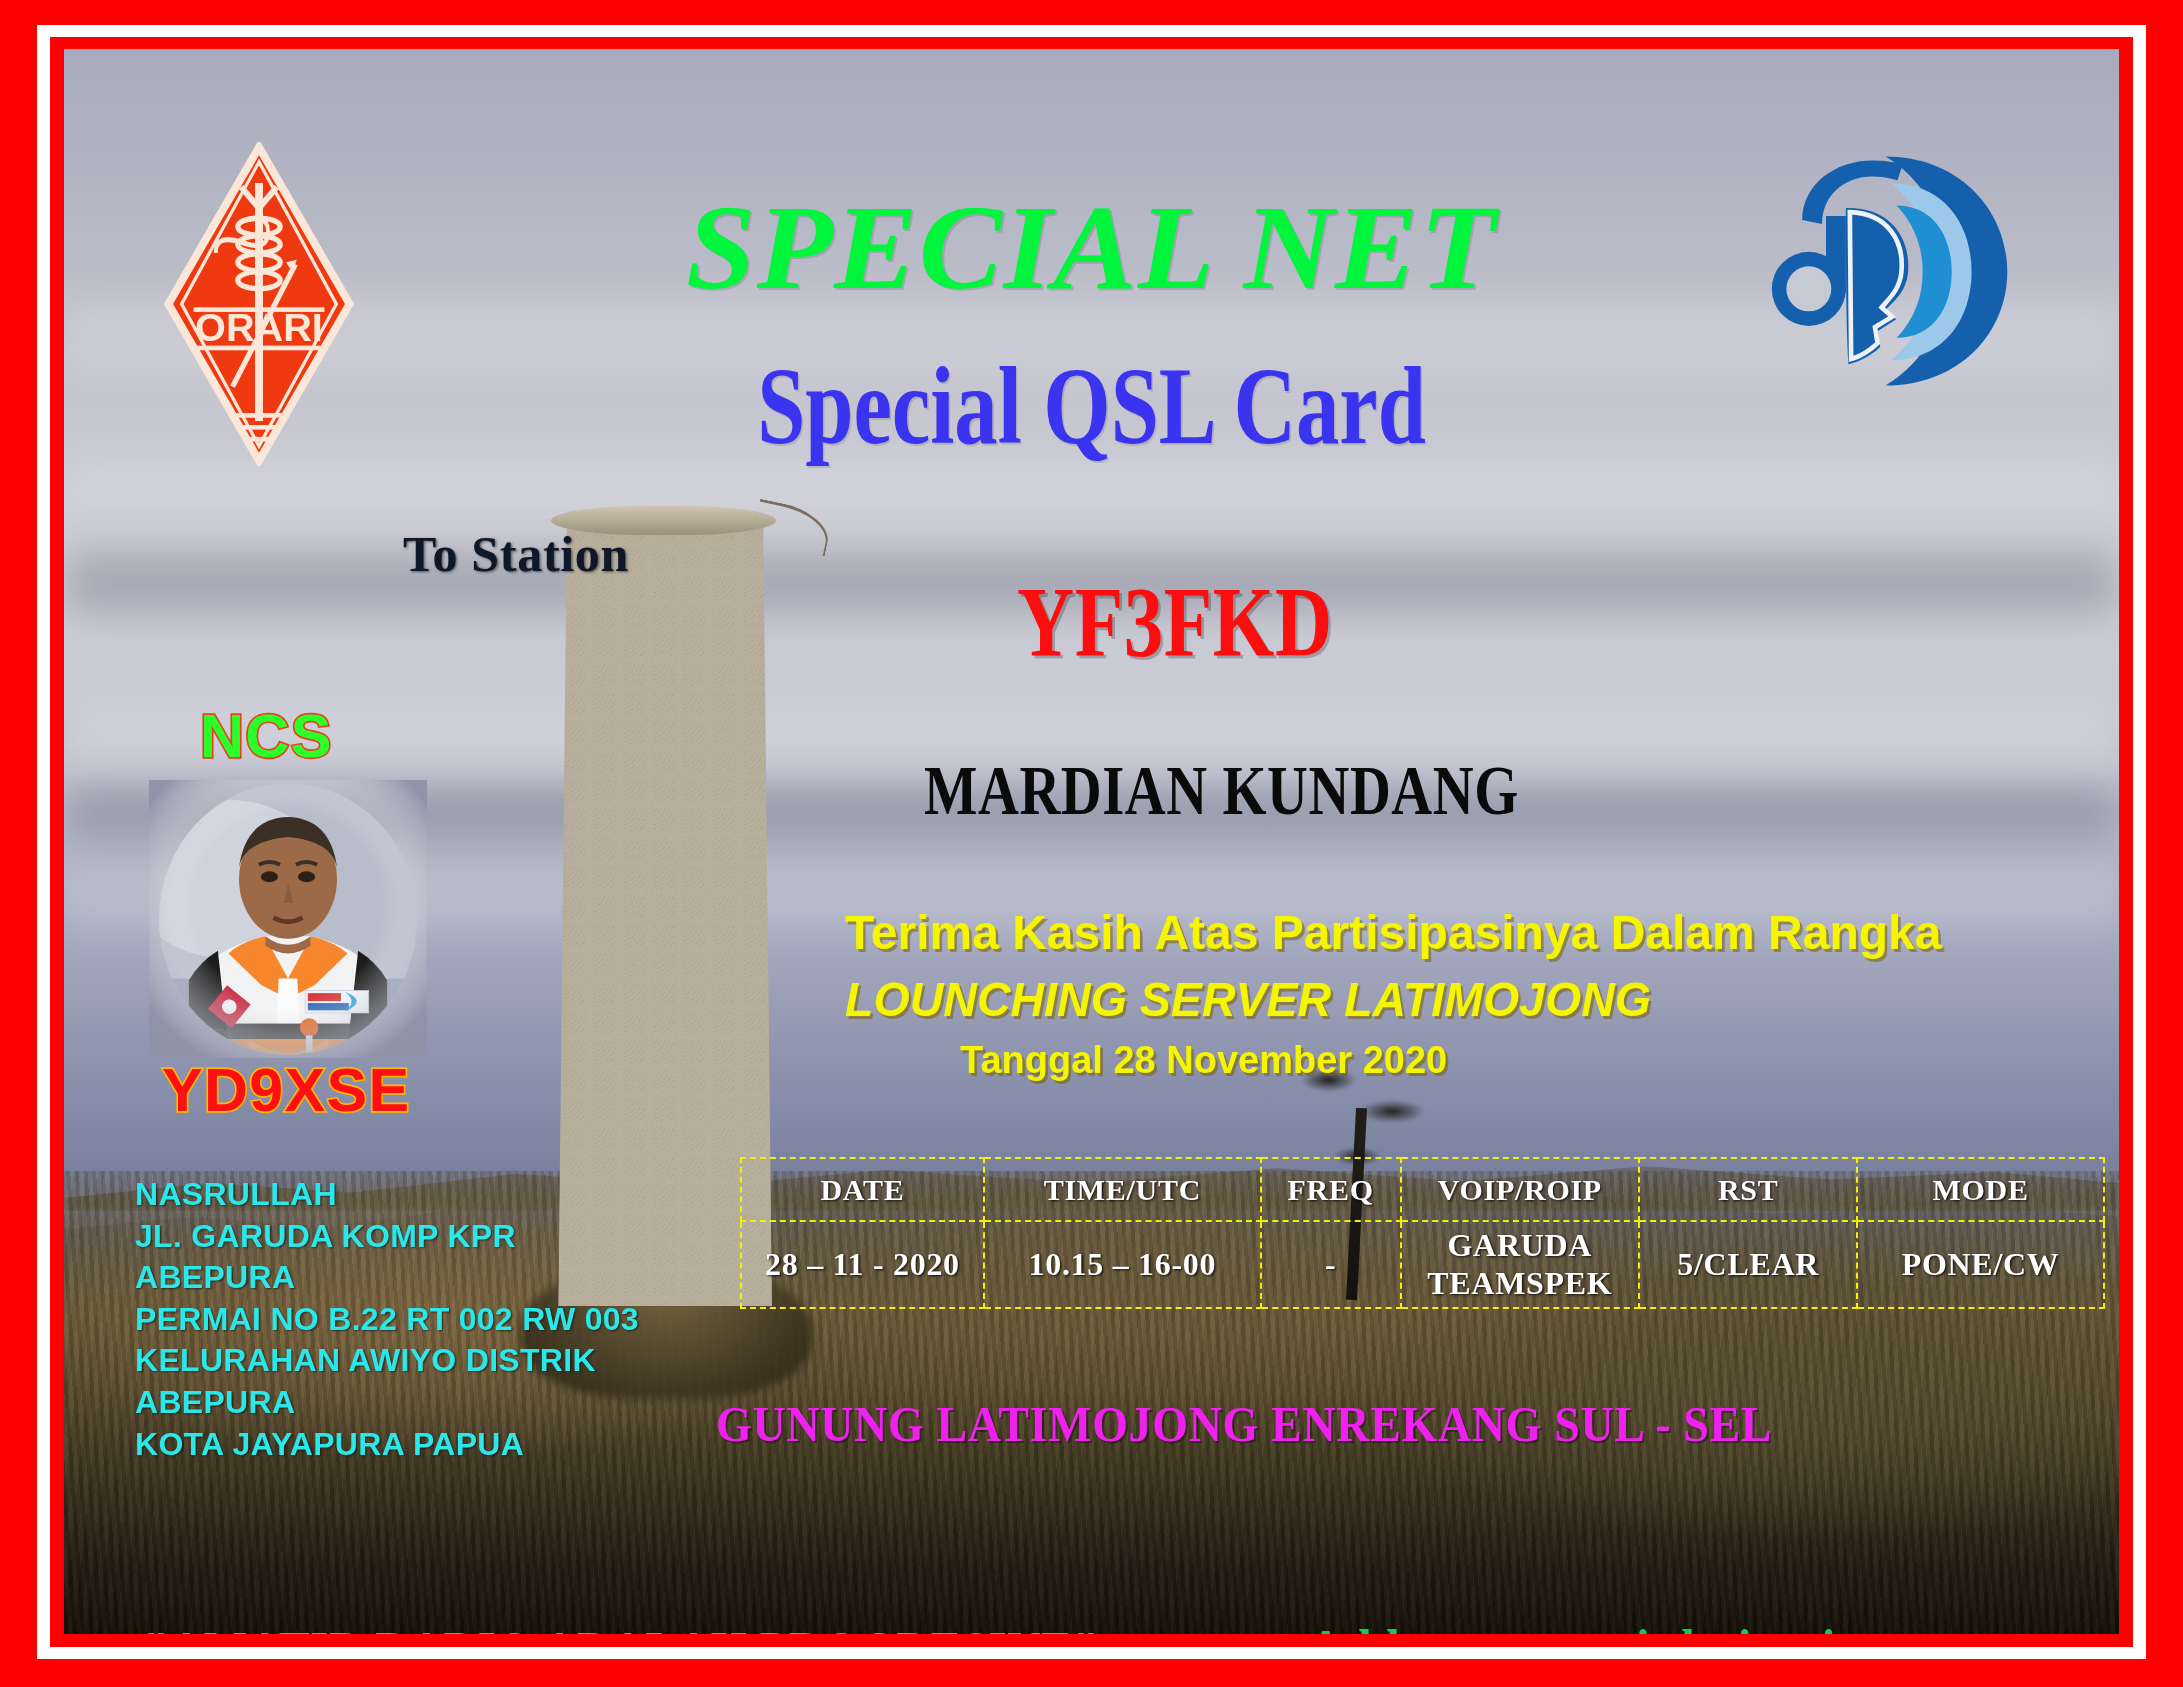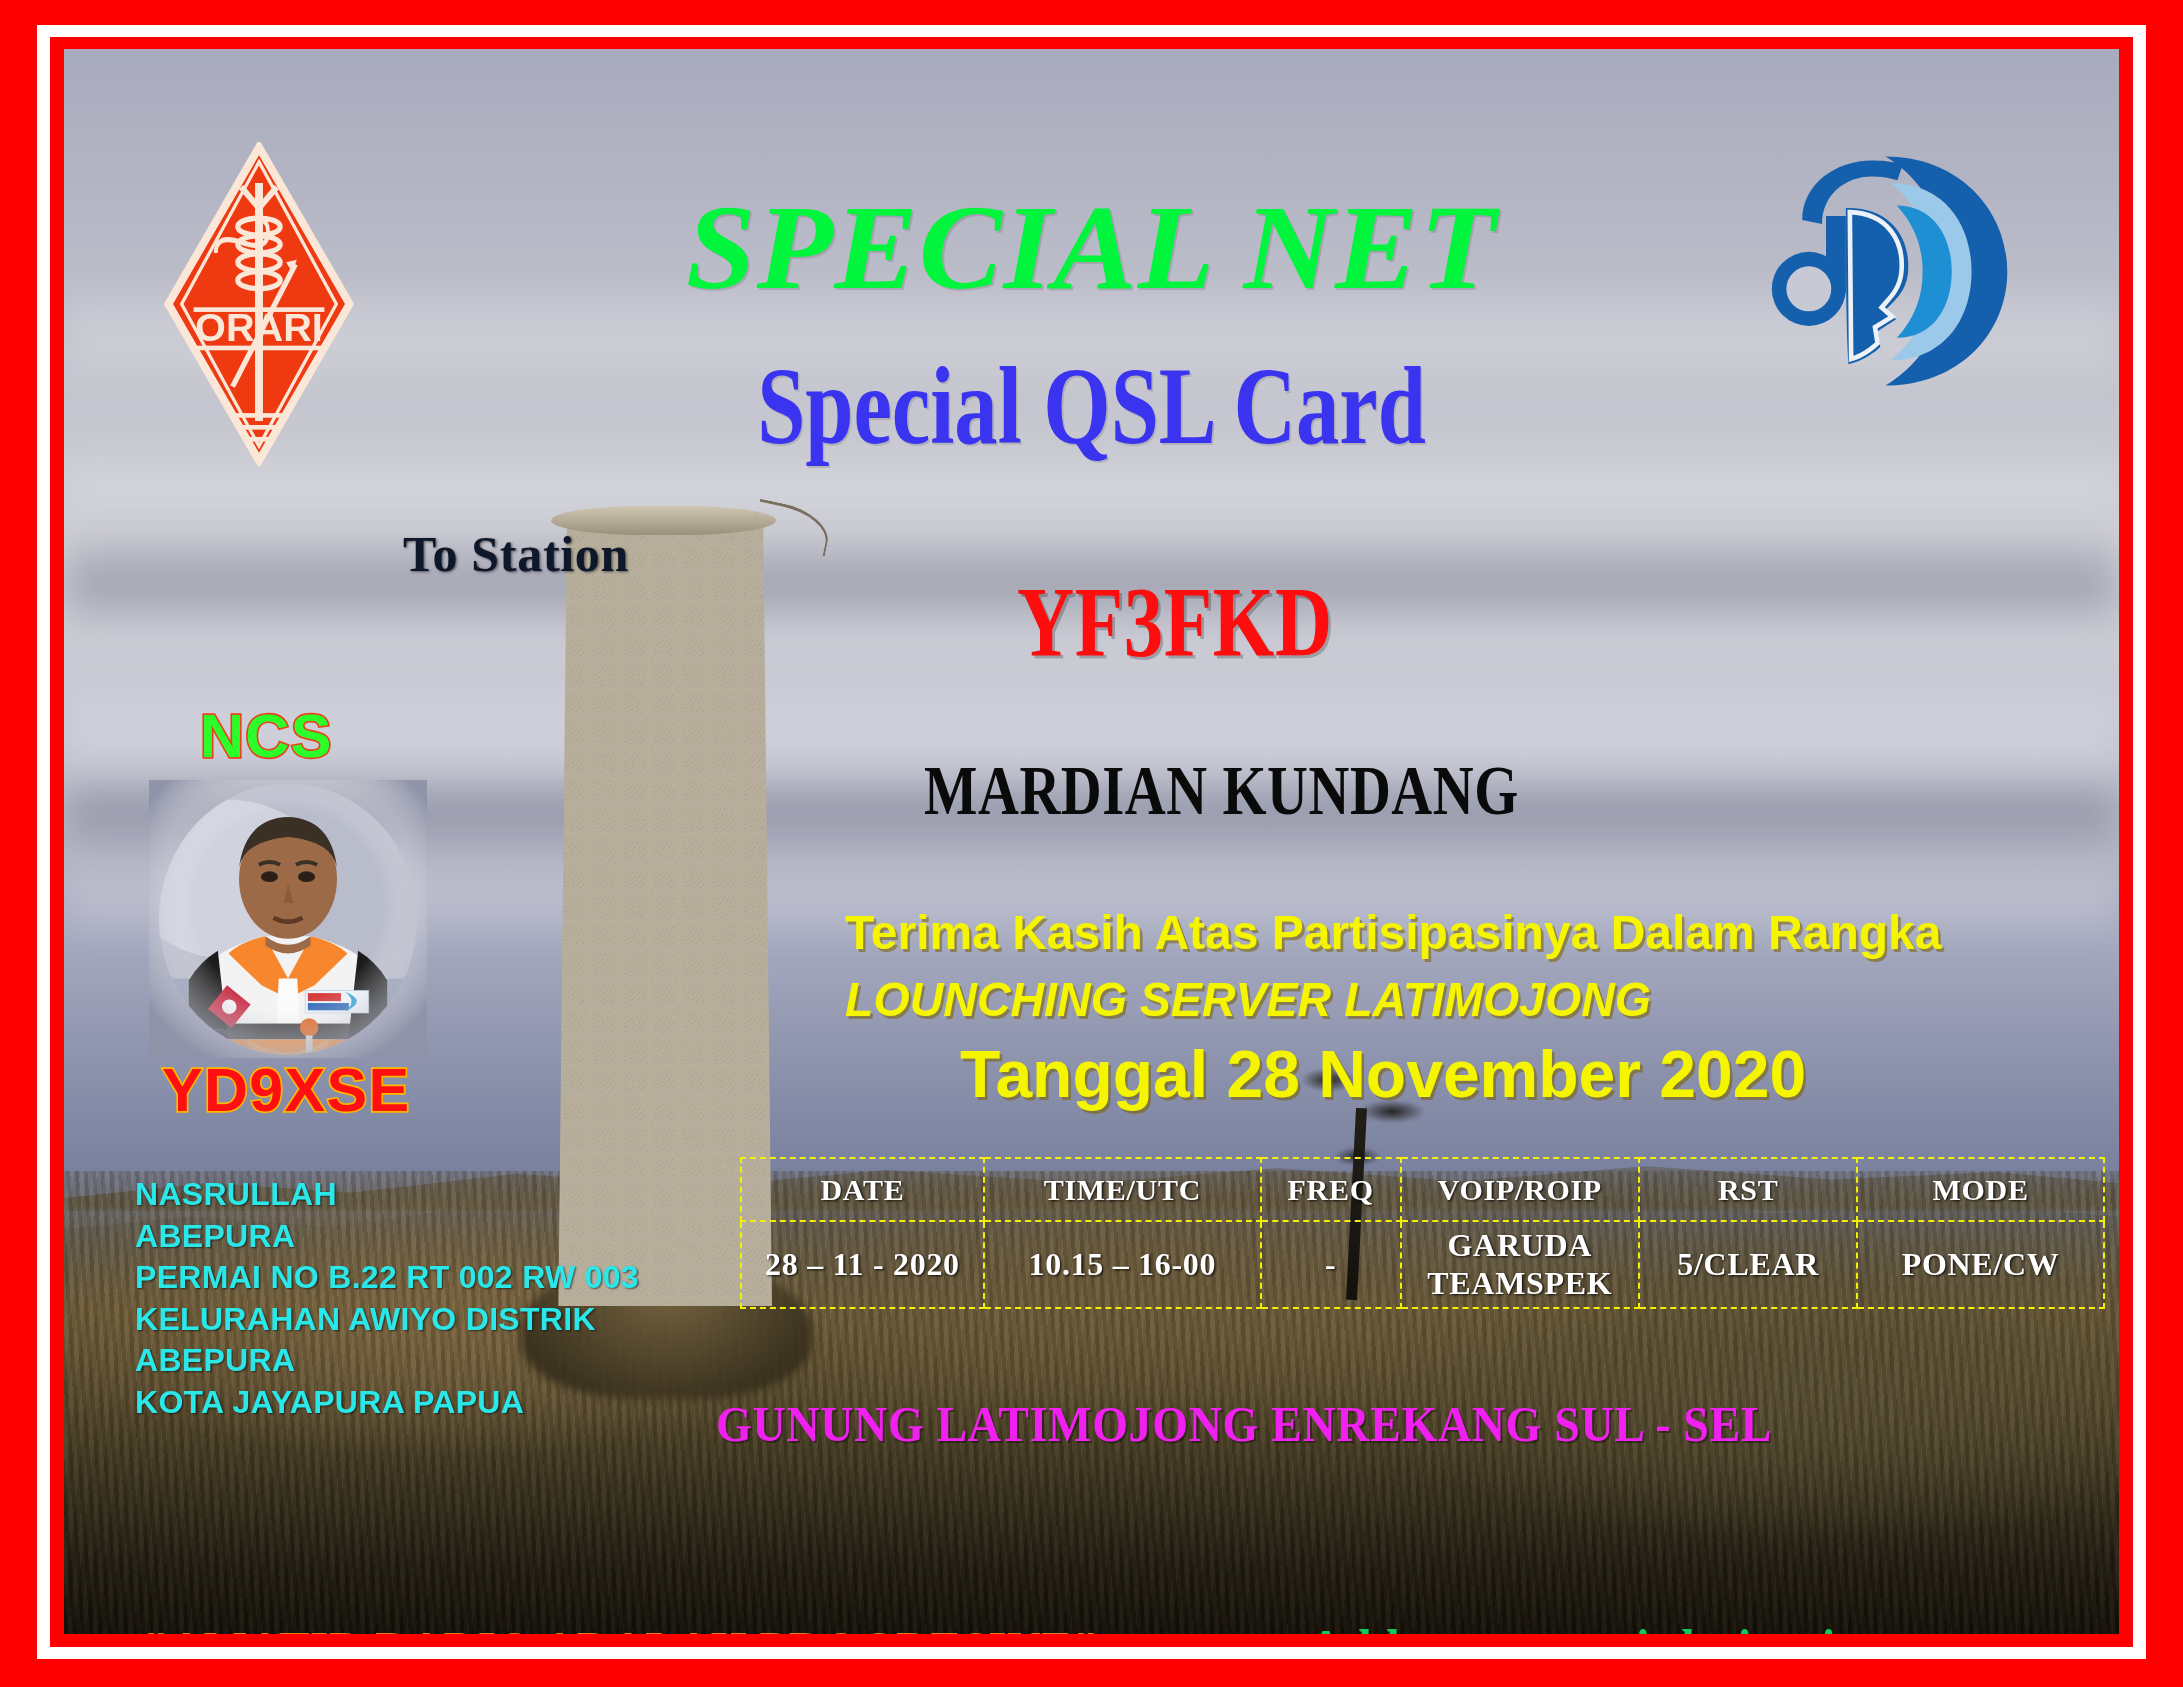--- a/index.html
+++ b/index.html
@@ -235,21 +235,21 @@
   .event{
     left:781px;top:926px;width:1297px;
     font-family:"Liberation Sans",sans-serif;font-weight:700;font-style:italic;
     font-size:49px;line-height:1;color:#f5f500;
     transform:scaleX(.95);transform-origin:left center;
     text-shadow:2.6px 2.6px 0 rgba(120,95,0,.55);
   }
   .tdate{
     left:896px;top:992px;
     font-family:"Liberation Sans",sans-serif;font-weight:700;
-    font-size:66px;line-height:1;color:#f5f500;
+    font-size:38px;line-height:1;color:#f5f500;
     text-shadow:2.6px 2.6px 0 rgba(120,95,0,.55);
   }
 
   
   .qsotable{
     left:676px;top:1108px;width:1365px;
     border-collapse:collapse;
   }
   table.qsotable{border:2px dashed #f2f200;}
   .qsotable td,.qsotable th{
@@ -429,20 +429,21 @@
           <path d="M188 208 Q210 220 232 208" stroke="#5d3a26" stroke-width="7" fill="none"></path>
           <path d="M176 236 Q210 262 244 236 L244 250 Q210 274 176 250 Z" fill="#9c6a46"></path>
         </g>
         <rect x="0" y="0" width="420" height="420" fill="url(#vig)"></rect>
       </svg>
     </div>
     <div class="lyr ydcall">YD9XSE</div>
 
     <div class="lyr addr">
       <div>NASRULLAH</div>
+      <div>JL. GARUDA KOMP KPR</div>
       <div>ABEPURA</div>
       <div>PERMAI NO B.22 RT 002 RW 003</div>
       <div>KELURAHAN AWIYO DISTRIK</div>
       <div>ABEPURA</div>
       <div>KOTA JAYAPURA PAPUA</div>
     </div>
 
     <div class="lyr callsign">YF3FKD</div>
     <div class="lyr opname">MARDIAN KUNDANG</div>
 

